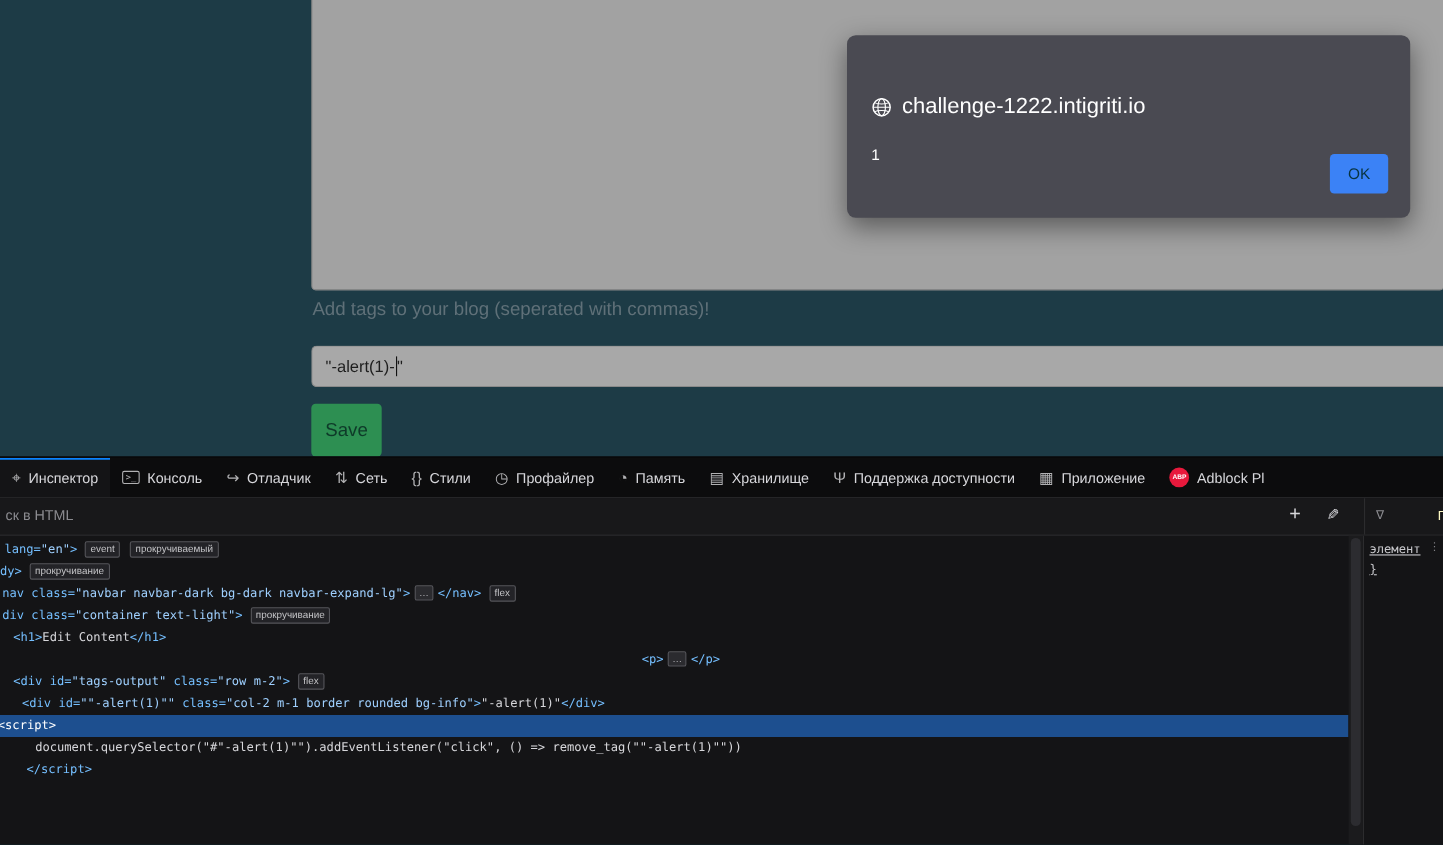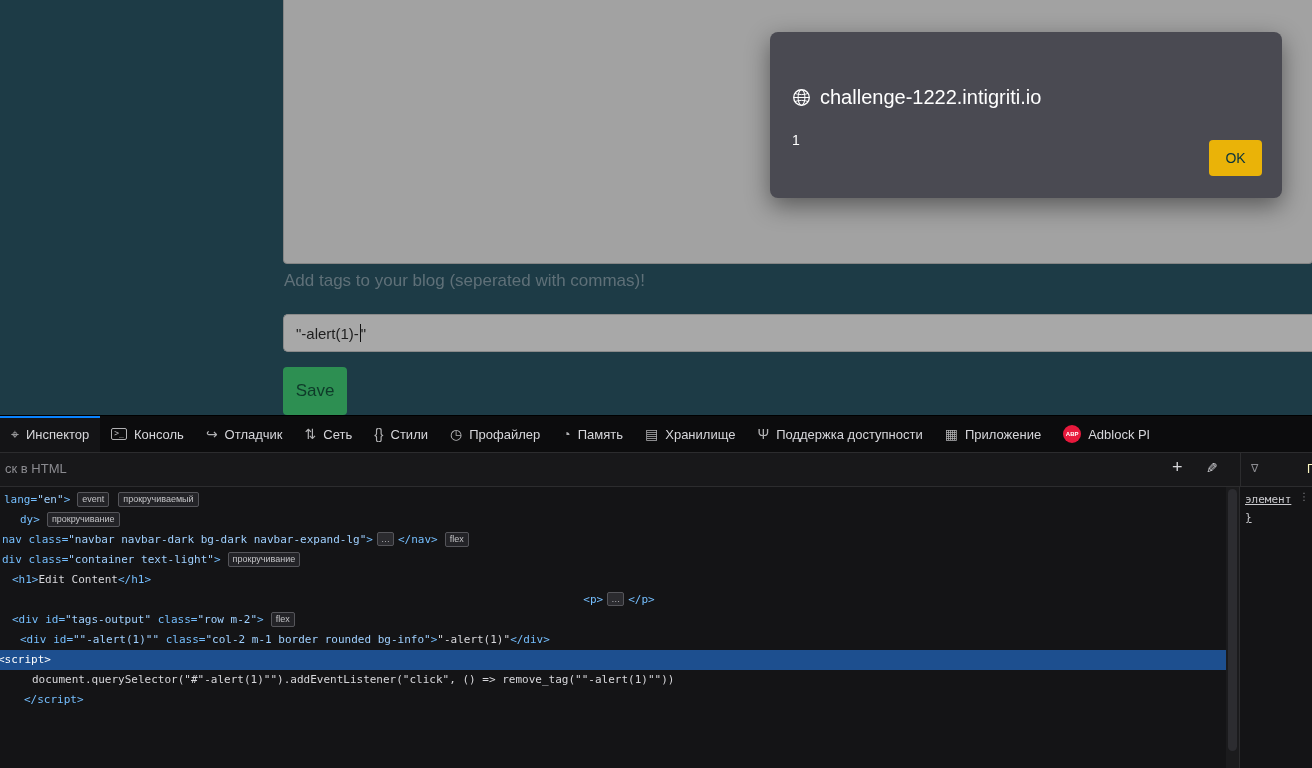--- a/index.html
+++ b/index.html
@@ -9,21 +9,21 @@
   .content-box{position:absolute;left:283px;top:-8px;width:1030px;height:272px;background:#a2a2a2;border:1px solid #858585;border-radius:0 0 4px 4px;box-sizing:border-box;}
   .content-label{position:absolute;left:284px;top:271px;font-size:17px;color:#5f7078;}
   .tag-input{position:absolute;left:283px;top:314px;width:1029px;height:38px;background:#a8a8a8;border:1px solid #8a8a8a;border-right:none;border-radius:5px 0 0 5px;box-sizing:border-box;display:flex;align-items:center;padding-left:12px;font-size:15px;color:#1e1e1e;}
   .caret{display:inline-block;width:1px;height:18px;background:#111;margin-left:1px;}
   .save-btn{position:absolute;left:283px;top:367px;width:64px;height:48px;background:#2d8f52;color:#0e3a29;font-size:17px;display:flex;align-items:center;justify-content:center;border-radius:4px;}
 
   
   .dialog{position:absolute;left:770px;top:32px;width:512px;height:166px;background:#4a4a52;border-radius:8px;box-shadow:0 8px 24px rgba(0,0,0,.45);}
   .dlg-head{position:absolute;left:22px;top:54px;display:flex;align-items:center;gap:9px;color:#fff;font-size:20px;}
   .dlg-msg{position:absolute;left:22px;top:100px;color:#fff;font-size:14px;}
-  .dlg-ok{position:absolute;right:20px;bottom:22px;width:53px;height:36px;background:#eab308;color:#08333e;border-radius:4px;display:flex;align-items:center;justify-content:center;font-size:14px;}
+  .dlg-ok{position:absolute;right:20px;bottom:22px;width:53px;height:36px;background:#3b82f6;color:#08333e;border-radius:4px;display:flex;align-items:center;justify-content:center;font-size:14px;}
 
   
   .devtools{position:absolute;left:0;top:415px;width:1312px;height:353px;background:#141416;border-top:1px solid #000;box-sizing:border-box;}
   .tabbar{height:36px;background:#0c0c0d;display:flex;align-items:stretch;border-bottom:1px solid #2c2c2e;overflow:hidden;}
   .tab{display:flex;align-items:center;gap:7px;padding:0 11px;color:#d7d7db;font-size:13px;white-space:nowrap;}
   .tab.active{box-shadow:inset 0 2px 0 0 #0a84ff;background:#141416;}
   .tab .icon{color:#b1b1b3;font-size:14px;}
   .tab .icon.boxed{font-family:"DejaVu Sans Mono",monospace;font-size:8px;border:1px solid #b1b1b3;border-radius:2px;padding:1px 2px;line-height:1;}
   .abp{width:18px;height:18px;border-radius:50%;background:#e8193c;color:#fff;font-size:6px;font-weight:bold;display:flex;align-items:center;justify-content:center;flex:none;}
 
@@ -137,21 +137,21 @@
       <span class="search-text">ск в HTML</span>
       <span class="tb-plus">+</span>
       <span class="tb-picker">✎</span>
       <span class="vsep"></span>
       <span class="funnel">∇</span>
       <span class="right-search">Поиск с</span>
     </div>
     <div class="dt-content">
       <div class="tree">
           <div class="trow" style="padding-left: 4px;"><span class="tk-attr">lang</span><span class="tk-p">=</span><span class="tk-val">"en"</span><span class="tk-tag">&gt;</span><span class="badge">event</span><span class="badge">прокручиваемый</span></div>
-          <div class="trow" style="padding-left: 20px;"><span class="tk-tag">dy&gt;</span><span class="badge">прокручивание</span></div>
+          <div class="trow" style="padding-left: 0;"><span class="tk-tag">dy&gt;</span><span class="badge">прокручивание</span></div>
           <div class="trow" style="padding-left: 2px;"><span class="tk-tag">nav </span><span class="tk-attr">class</span><span class="tk-p">=</span><span class="tk-val">"navbar navbar-dark bg-dark navbar-expand-lg"</span><span class="tk-tag">&gt;</span><span class="badge dots">…</span><span class="tk-tag">&lt;/nav&gt;</span><span class="badge">flex</span></div>
           <div class="trow" style="padding-left: 2px;"><span class="tk-tag">div </span><span class="tk-attr">class</span><span class="tk-p">=</span><span class="tk-val">"container text-light"</span><span class="tk-tag">&gt;</span><span class="badge">прокручивание</span></div>
           <div class="trow" style="padding-left: 12px;"><span class="tk-tag">&lt;h1&gt;</span><span class="tk-text">Edit Content</span><span class="tk-tag">&lt;/h1&gt;</span></div>
           <div class="trow" style="padding-left: 12px; text-align: center;"><span class="tk-tag">&lt;p&gt;</span><span class="badge dots">…</span><span class="tk-tag">&lt;/p&gt;</span></div>
           <div class="trow" style="padding-left: 12px;"><span class="tk-tag">&lt;div </span><span class="tk-attr">id</span><span class="tk-p">=</span><span class="tk-val">"tags-output"</span><span class="tk-plain"> </span><span class="tk-attr">class</span><span class="tk-p">=</span><span class="tk-val">"row m-2"</span><span class="tk-tag">&gt;</span><span class="badge">flex</span></div>
           <div class="trow" style="padding-left: 20px;"><span class="tk-tag">&lt;div </span><span class="tk-attr">id</span><span class="tk-p">=</span><span class="tk-val">""-alert(1)""</span><span class="tk-plain"> </span><span class="tk-attr">class</span><span class="tk-p">=</span><span class="tk-val">"col-2 m-1 border rounded bg-info"</span><span class="tk-tag">&gt;</span><span class="tk-text">"-alert(1)"</span><span class="tk-tag">&lt;/div&gt;</span></div>
           <div class="trow selected" style=""><span class="arrow">▼</span><span class="tk-tag">&lt;script&gt;</span></div>
           <div class="trow" style="padding-left: 32px;"><span class="tk-text">document.querySelector("#"-alert(1)"").addEventListener("click", () =&gt; remove_tag(""-alert(1)""))</span></div>
           <div class="trow" style="padding-left: 24px;"><span class="tk-tag">&lt;/script&gt;</span></div>
         </div>

